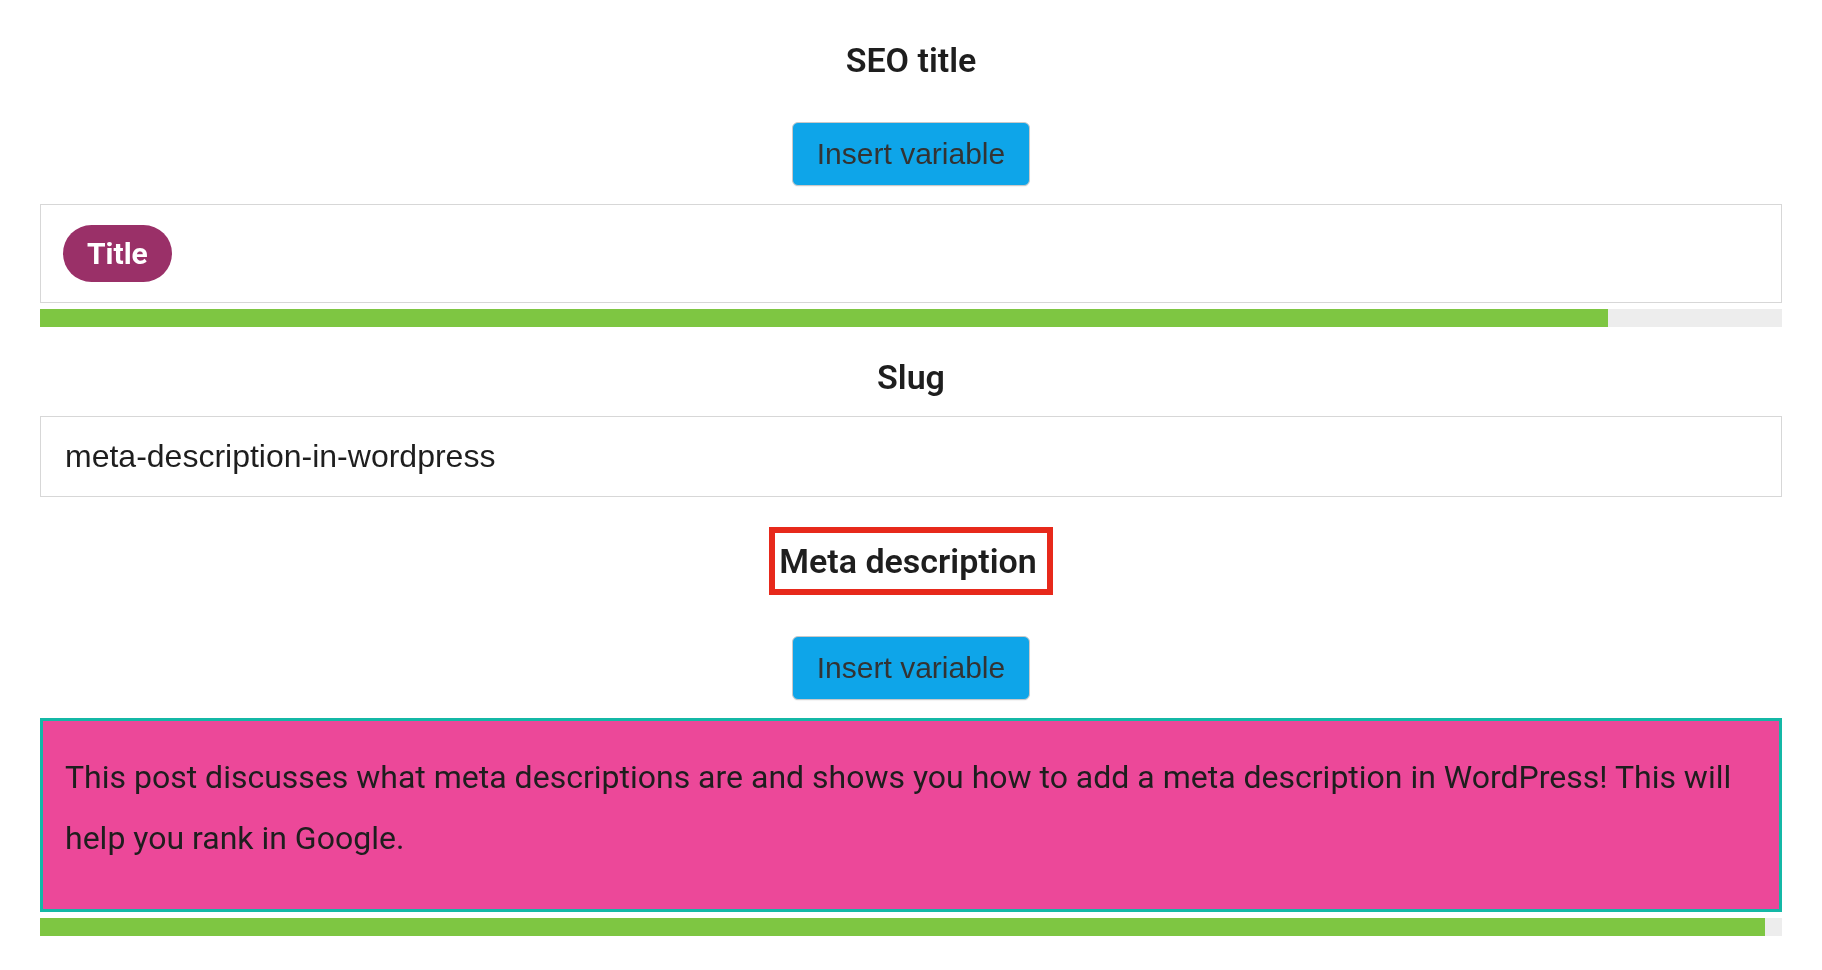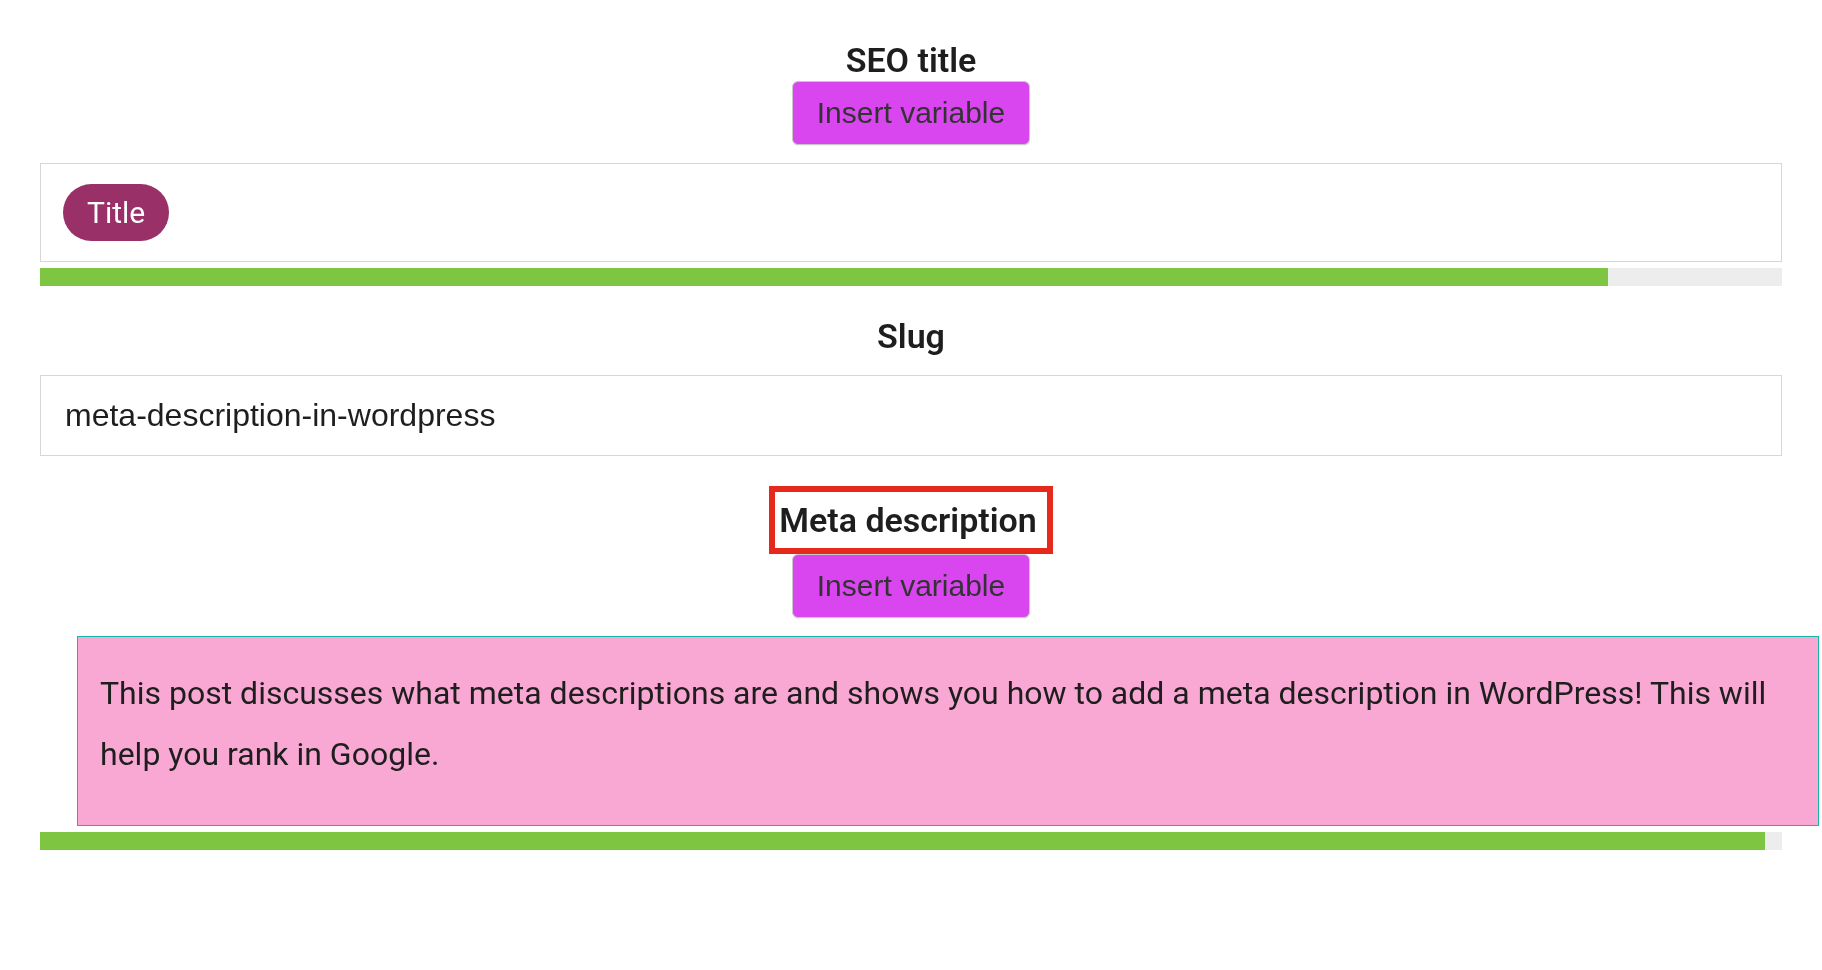--- a/index.html
+++ b/index.html
@@ -28,26 +28,27 @@
   }
   .highlight-box {
     border: 6px solid #e7291b;
     padding: 8px 10px 8px 4px;
     display: inline-block;
   }
   .insert-btn {
     font-size: 30px;
     font-weight: 400;
     color: #333;
-    background: #d946ef;
+    background: #0ea5e9;
     border: 1px solid #c9c9c9;
     border-radius: 6px;
     padding: 14px 24px;
     cursor: pointer;
     box-shadow: 0 1px 1px rgba(0,0,0,0.05);
+    margin-top: 41px;
   }
   .input-box {
     width: 100%;
     border: 1px solid #d7d7d7;
     background: #fff;
     padding: 20px 22px;
     font-size: 32px;
     line-height: 1.5;
     min-height: 80px;
     display: flex;
@@ -59,40 +60,39 @@
     font-size: 32px;
     color: #1e1e1e;
     line-height: 1.9;
   }
   .variable-chip {
     display: inline-flex;
     align-items: center;
     background: #9a3068;
     color: #fff;
     font-size: 30px;
-    font-weight: 400;
+    font-weight: 700;
     padding: 6px 24px;
     border-radius: 999px;
   }
   .progress-track {
     width: 100%;
     height: 18px;
     background: #ededed;
     margin-top: 6px;
   }
   .progress-fill {
     height: 100%;
     background: #7ec642;
   }
   .textarea-box {
     width: 100%;
-    border: 1px solid #14b8a6;
-    background: #f9a8d4;
+    border: 3px solid #14b8a6;
+    background: #ec4899;
     padding: 26px 22px 40px 22px;
-    margin-left: 37px;
   }
   input.plain-input {
     width: 100%;
     border: none;
     outline: none;
     font-size: 32px;
     font-family: Liberation Sans, sans-serif;
     color: #1e1e1e;
     background: transparent;
   }

